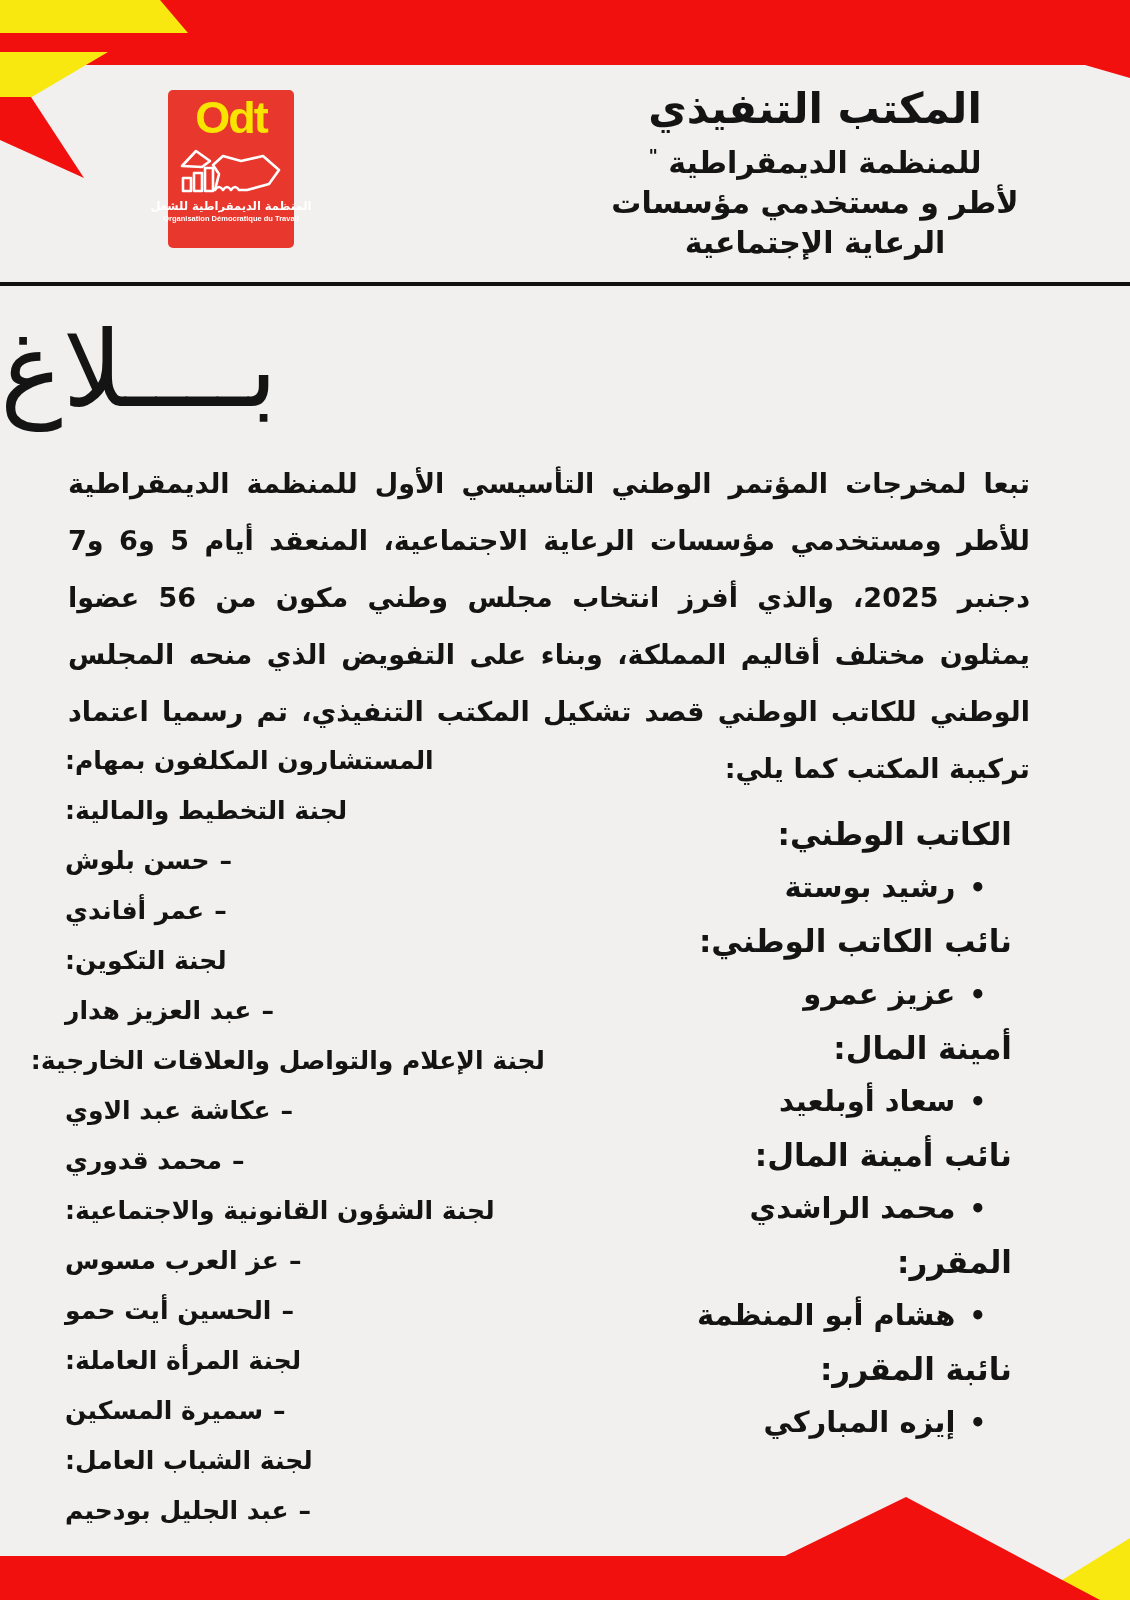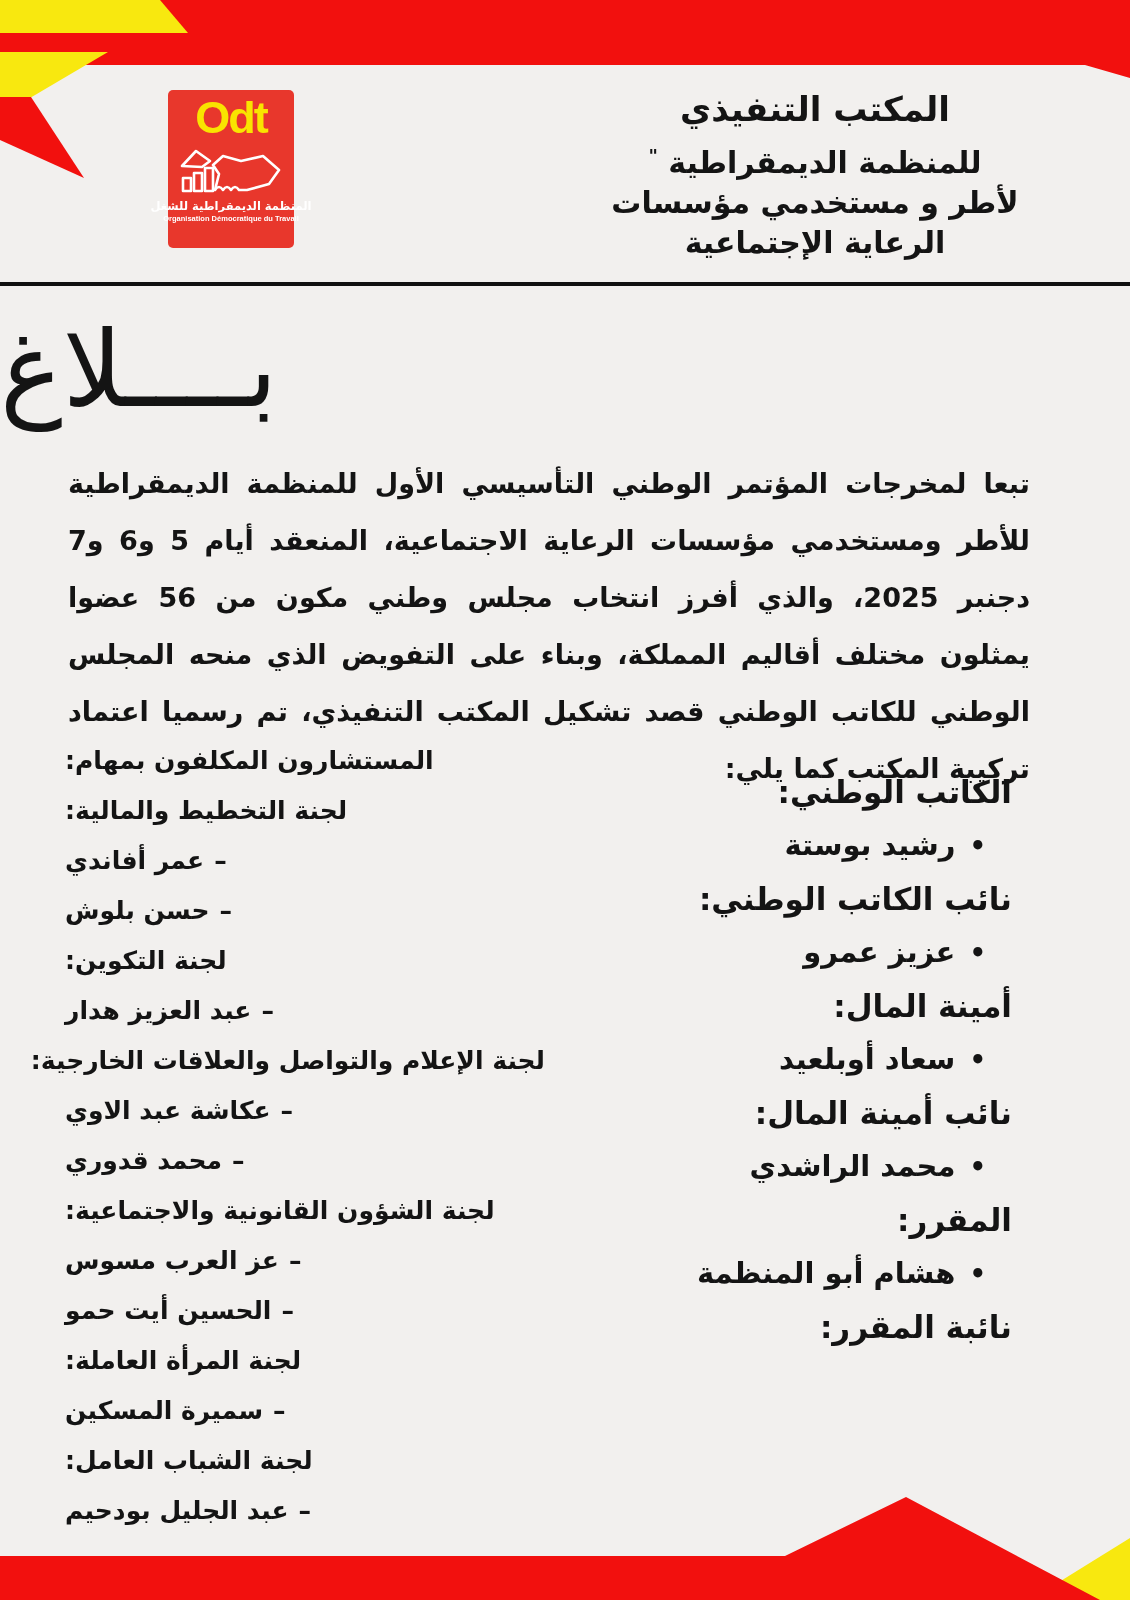--- a/index.html
+++ b/index.html
@@ -48,39 +48,39 @@
   }
   .logo-art{width:112px;height:54px;display:block;}
   .logo-ar{font-size:11.5px;font-weight:bold;color:#fff;line-height:15px;margin-top:1px;white-space:nowrap;}
   .logo-fr{font-size:7.5px;font-weight:bold;color:#fff;line-height:10px;white-space:nowrap;
     font-family:"Liberation Sans","DejaVu Sans",sans-serif;}
   
   .header-block{
     position:absolute;left:500px;top:82px;width:630px;
     text-align:center;font-weight:bold;
   }
-  .header-title{font-size:34px;line-height:54px;}
+  .header-title{font-size:42px;line-height:54px;}
   .header-sub{font-size:30px;line-height:40px;}
   .high-mark{font-size:18px;vertical-align:super;}
   
   .rule{position:absolute;left:0;top:282px;width:1130px;height:4px;background:#111;}
   
   .bulletin-title{
     position:absolute;left:0;top:295px;width:1130px;
     text-align:left;font-size:105px;line-height:150px;font-weight:400;
     font-family:"DejaVu Sans","Liberation Serif",sans-serif;
   }
   .bulletin-paragraph{
     position:absolute;right:100px;left:68px;top:455px;
     font-size:27px;font-weight:bold;line-height:57px;
     text-align:justify;text-align-last:right;
   }
   
   .positions-col{
-    position:absolute;right:118px;top:766px;width:450px;
+    position:absolute;right:118px;top:808px;width:450px;
     text-align:right;
   }
   .pos-title{font-size:31px;font-weight:bold;line-height:53px;white-space:nowrap;}
   .pos-name{font-size:29px;font-weight:bold;line-height:53px;padding-right:26px;white-space:nowrap;}
   .bullet{display:inline-block;margin-left:14px;font-size:26px;}
   .advisors-col{
     position:absolute;right:585px;top:736px;width:480px;
     text-align:left;
   }
   .adv-heading,.committee{font-size:25px;font-weight:bold;line-height:50px;white-space:nowrap;}
@@ -129,28 +129,29 @@
       <div class="pos-name"><span class="bullet">•</span><span class="">رشيد بوستة</span></div>
       <div class="pos-title">نائب الكاتب الوطني:</div>
       <div class="pos-name"><span class="bullet">•</span><span class="">عزيز عمرو</span></div>
       <div class="pos-title">أمينة المال:</div>
       <div class="pos-name"><span class="bullet">•</span><span class="">سعاد أوبلعيد</span></div>
       <div class="pos-title">نائب أمينة المال:</div>
       <div class="pos-name"><span class="bullet">•</span><span class="">محمد الراشدي</span></div>
       <div class="pos-title">المقرر:</div>
       <div class="pos-name"><span class="bullet">•</span><span class="">هشام أبو المنظمة</span></div>
       <div class="pos-title">نائبة المقرر:</div>
+      <div class="pos-name"><span class="bullet">•</span><span class="">إيزه المباركي</span></div>
     </div>
 
   <div class="advisors-col">
     <div class="adv-heading">المستشارون المكلفون بمهام:</div>
     <div id="advisors-list">
         <div class="committee">لجنة التخطيط والمالية:</div>
+        <div class="member"><span class="dash">–</span><span class="">حسن بلوش</span></div>
         <div class="member"><span class="dash">–</span><span class="">عمر أفاندي</span></div>
-        <div class="member"><span class="dash">–</span><span class="">حسن بلوش</span></div>
         <div class="committee">لجنة التكوين:</div>
         <div class="member"><span class="dash">–</span><span class="">عبد العزيز هدار</span></div>
         <div class="committee">لجنة الإعلام والتواصل والعلاقات الخارجية:</div>
         <div class="member"><span class="dash">–</span><span class="">عكاشة عبد الاوي</span></div>
         <div class="member"><span class="dash">–</span><span class="">محمد قدوري</span></div>
         <div class="committee">لجنة الشؤون القانونية والاجتماعية:</div>
         <div class="member"><span class="dash">–</span><span class="">عز العرب مسوس</span></div>
         <div class="member"><span class="dash">–</span><span class="">الحسين أيت حمو</span></div>
         <div class="committee">لجنة المرأة العاملة:</div>
         <div class="member"><span class="dash">–</span><span class="">سميرة المسكين</span></div>

